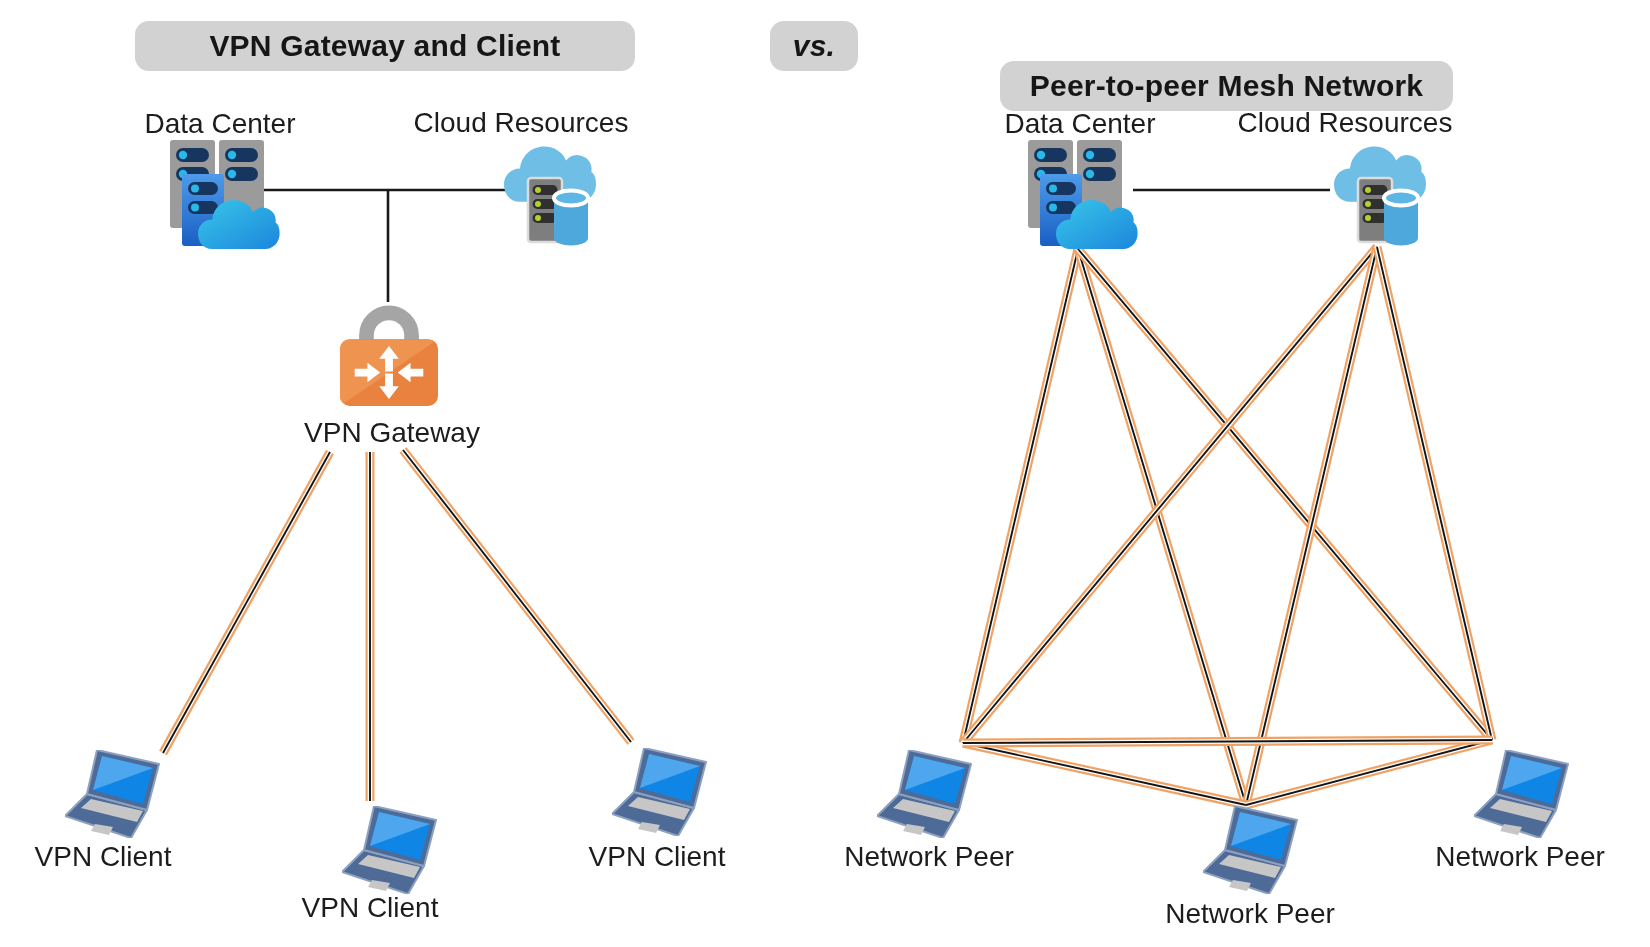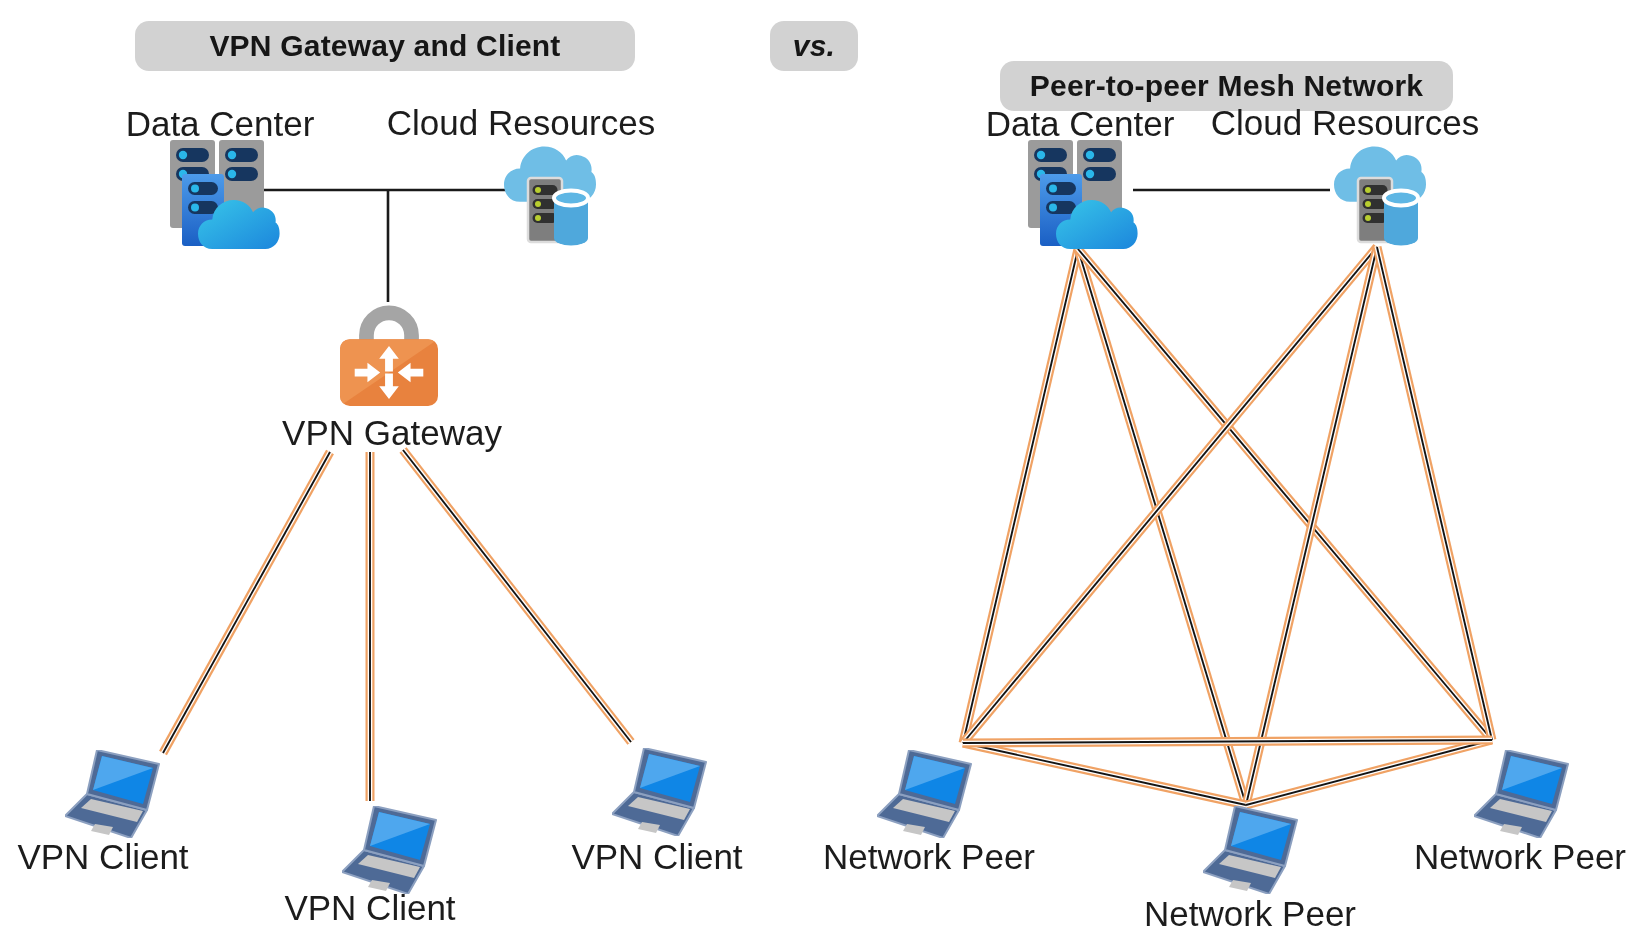--- a/index.html
+++ b/index.html
@@ -9,21 +9,21 @@
   }
   .scene{position:absolute;left:0;top:0;width:1650px;height:947px;}
   .title-badge{
     position:absolute;height:50px;line-height:50px;text-align:center;
     background:#D2D2D2;border-radius:14px;font-size:30px;font-weight:bold;color:#161616;
     letter-spacing:.2px;white-space:nowrap;
   }
   .title-badge.vs{font-style:italic;}
   .node-label{
     position:absolute;transform:translate(-50%,-50%);white-space:nowrap;
-    font-size:35px;color:#1c1c1c;
+    font-size:28px;color:#1c1c1c;
   }
 </style>
 </head>
 <body>
 
 <div class="canvas">
 
   <svg class="scene" viewBox="0 0 1650 947" xmlns="http://www.w3.org/2000/svg">
     <defs>
       <linearGradient id="gBlue" x1="0" y1="0" x2="0" y2="1">

